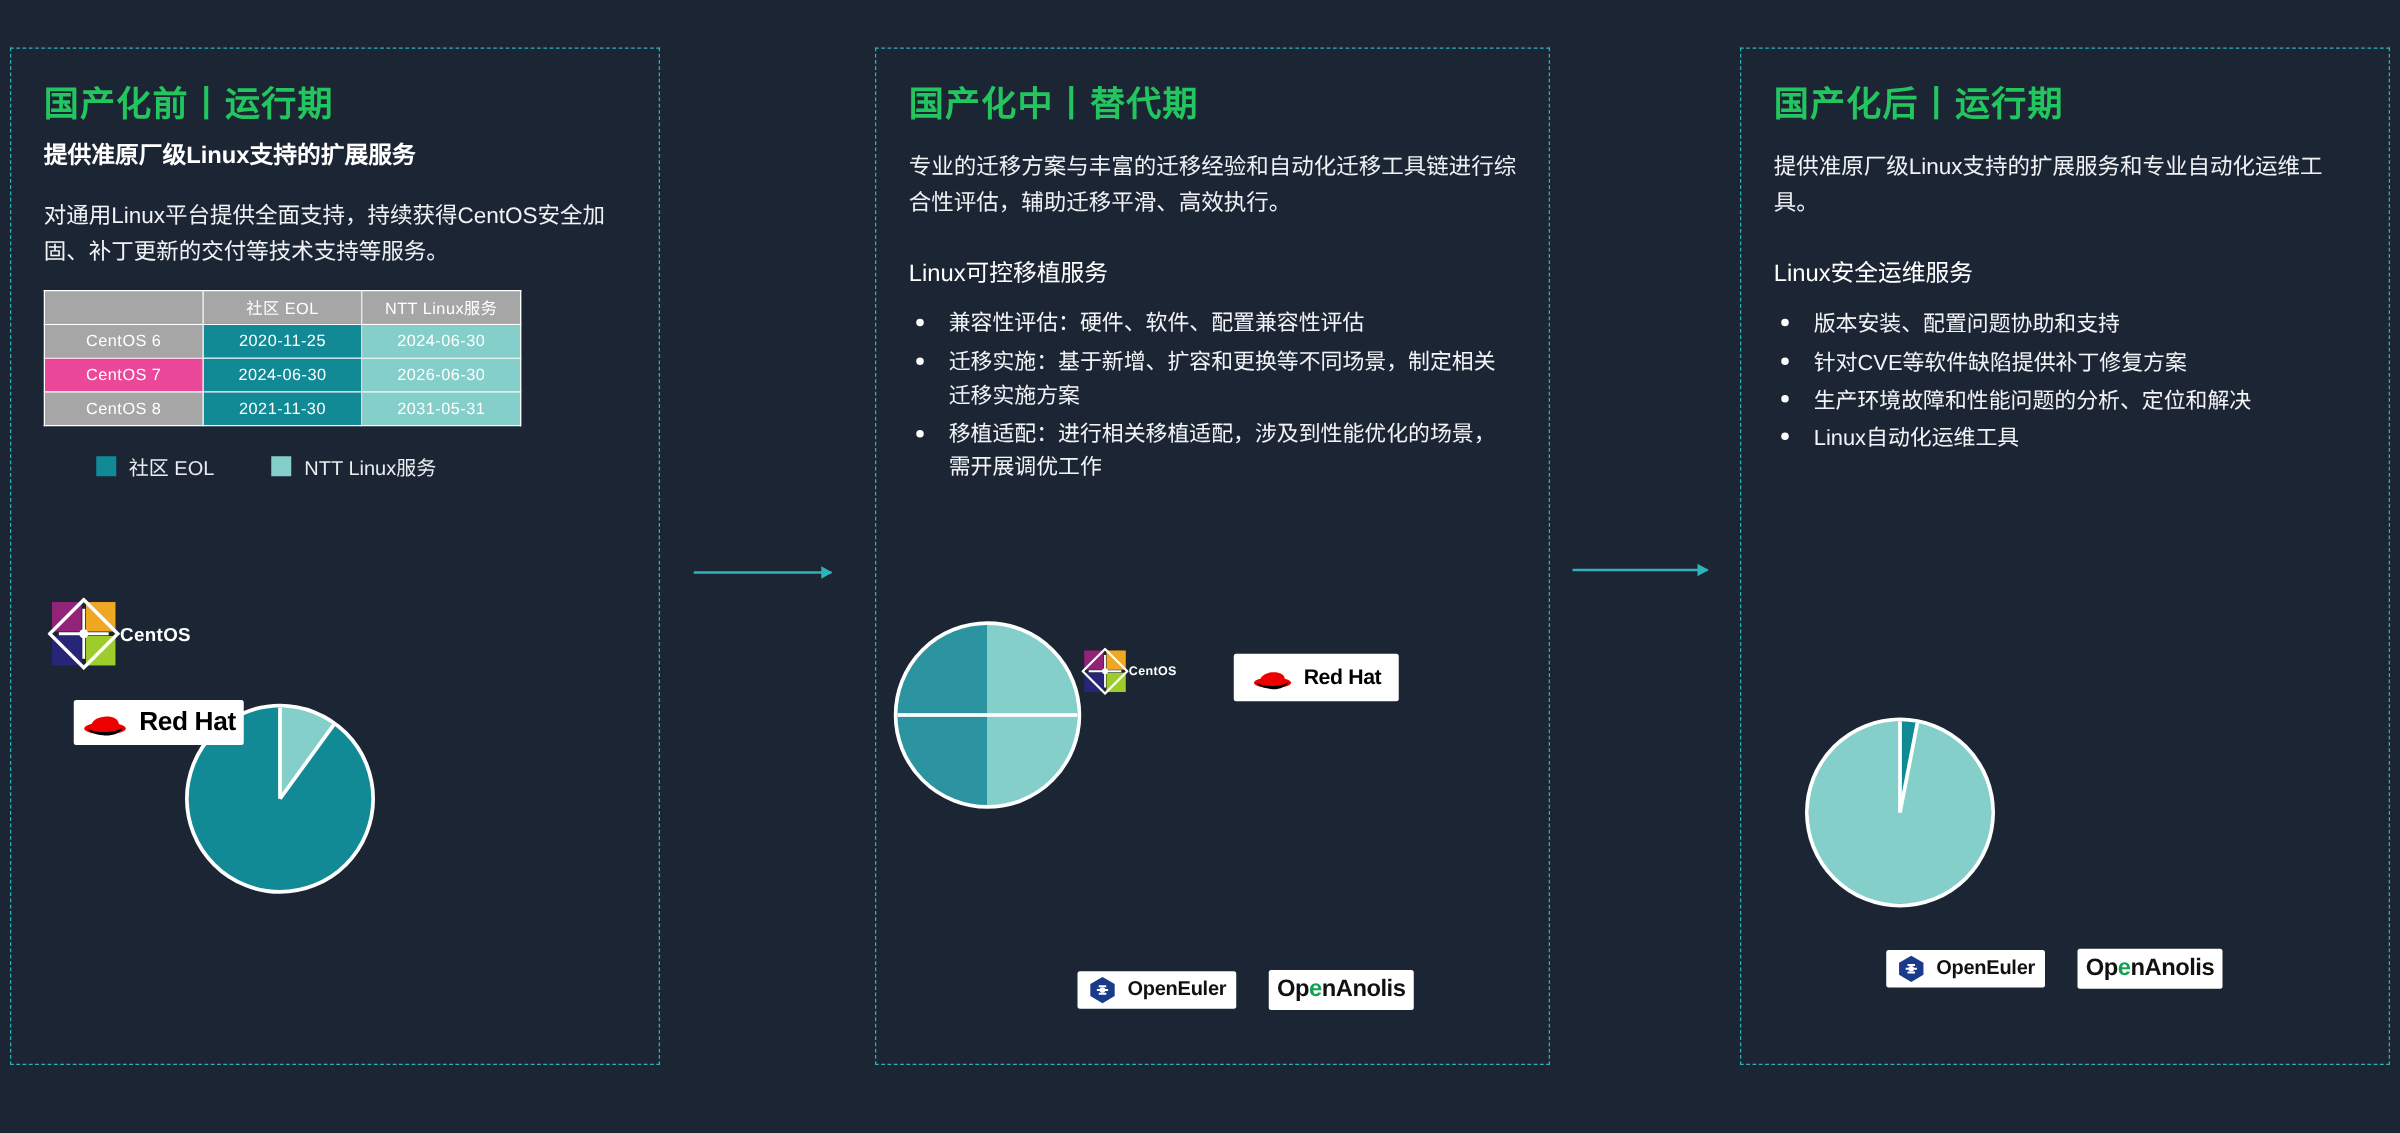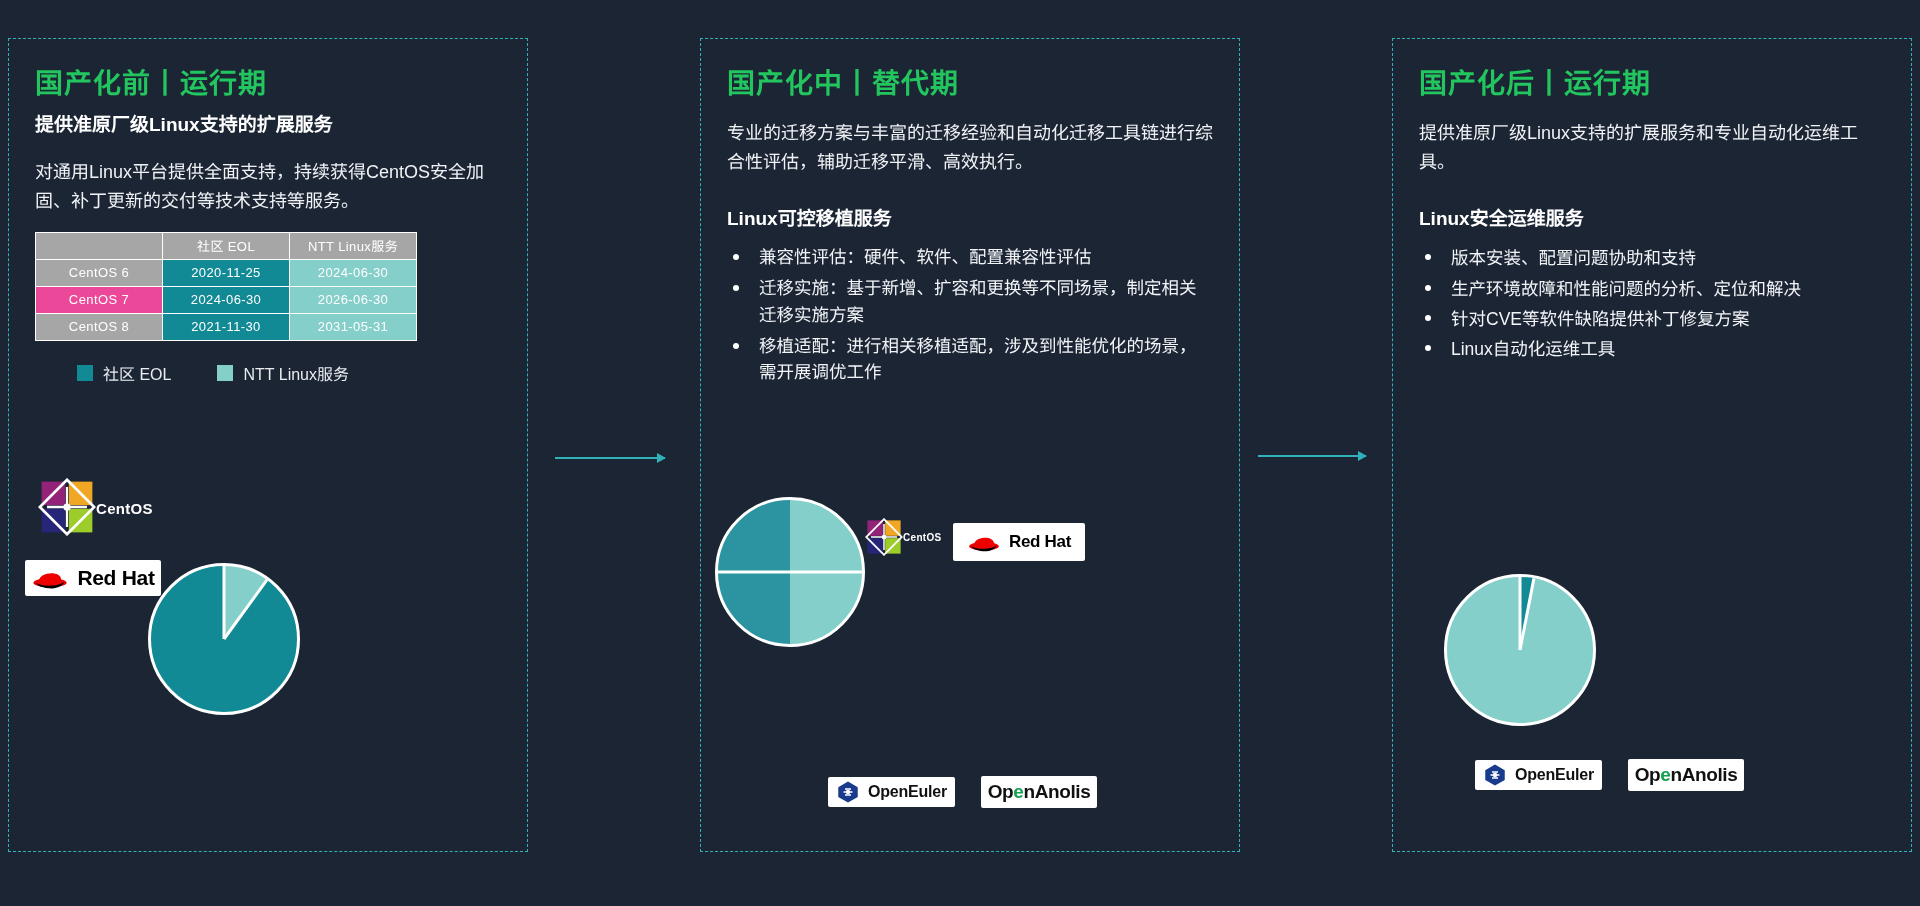--- a/index.html
+++ b/index.html
@@ -50,21 +50,21 @@
   }
   .panel-desc{
     font-size:18px;
     line-height:1.62;
     margin:18px 0 0 0;
     color:#f0f2f5;
     font-weight:300;
   }
   .section-head{
     font-size:19px;
-    font-weight:bold;
+    font-weight:normal;
     margin:26px 0 0 0;
     color:#ffffff;
   }
   #panel-3 .section-head{}
 
   ul.bullets{
     list-style:none;
     margin:14px 0 0 0;
     padding:0;
   }
@@ -175,20 +175,21 @@
     border-bottom:5px solid transparent;
   }
 
   
   .logo-badge{
     position:absolute;
     background:#ffffff;
     display:flex;align-items:center;justify-content:center;
     gap:8px;
     border-radius:2px;
+    margin-left:34px;
   }
   .logo-plain{
     position:absolute;
     display:flex;flex-direction:row;align-items:center;
     background:transparent;
   }
   .centos-name{
     font-size:15px;font-weight:bold;color:#ffffff;margin-top:2px;letter-spacing:.3px;
   }
   .centos-name.small{font-size:10px;margin-top:1px;}
@@ -341,22 +342,22 @@
   <div class="arrow" id="arrow-2">
     <span class="head"></span>
   </div>
 
   <section class="panel" id="panel-3">
     <h1 class="panel-title">国产化后丨运行期</h1>
     <p class="panel-desc">提供准原厂级Linux支持的扩展服务和专业自动化运维工具。</p>
     <h3 class="section-head">Linux安全运维服务</h3>
     <ul class="bullets">
       <li><span class="dot"></span><span>版本安装、配置问题协助和支持</span></li>
+      <li><span class="dot"></span><span>针对CVE等软件缺陷提供补丁修复方案</span></li>
       <li><span class="dot"></span><span>生产环境故障和性能问题的分析、定位和解决</span></li>
-      <li><span class="dot"></span><span>针对CVE等软件缺陷提供补丁修复方案</span></li>
       <li><span class="dot"></span><span>Linux自动化运维工具</span></li>
     </ul>
   </section>
 
   <div class="pie" id="pie-3">
     <span class="sep a"></span>
     <span class="sep b"></span>
   </div>
 
   <div class="logo-badge" id="logo-openeuler-3">

